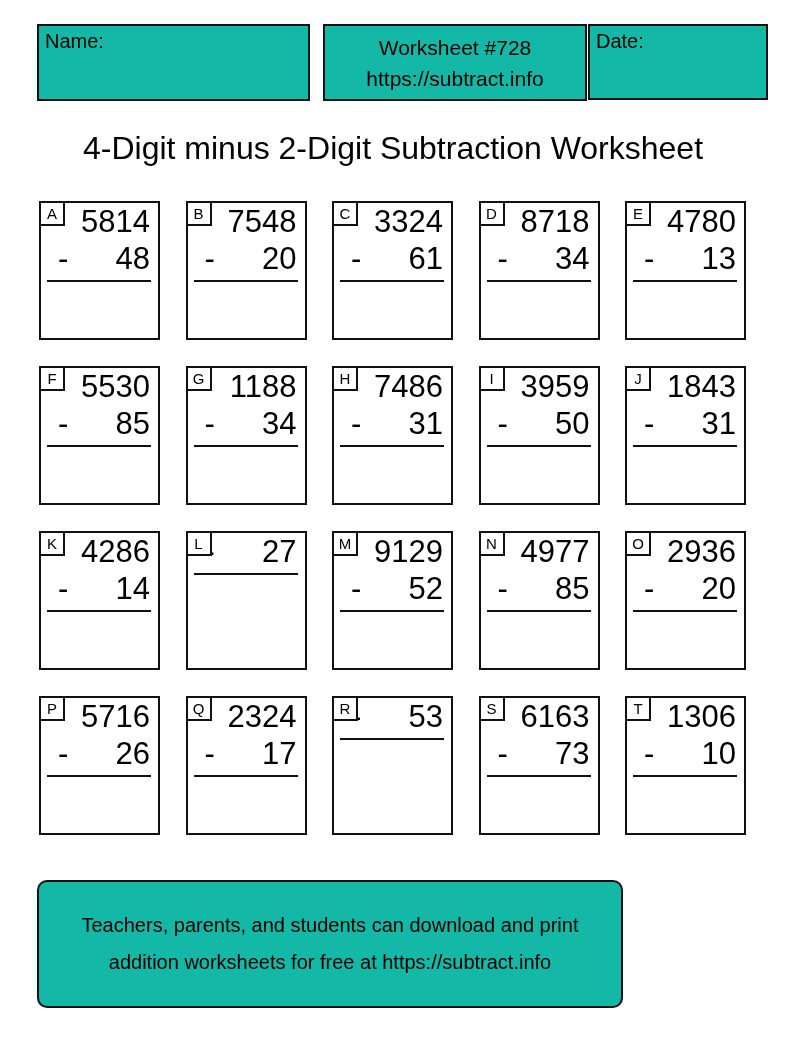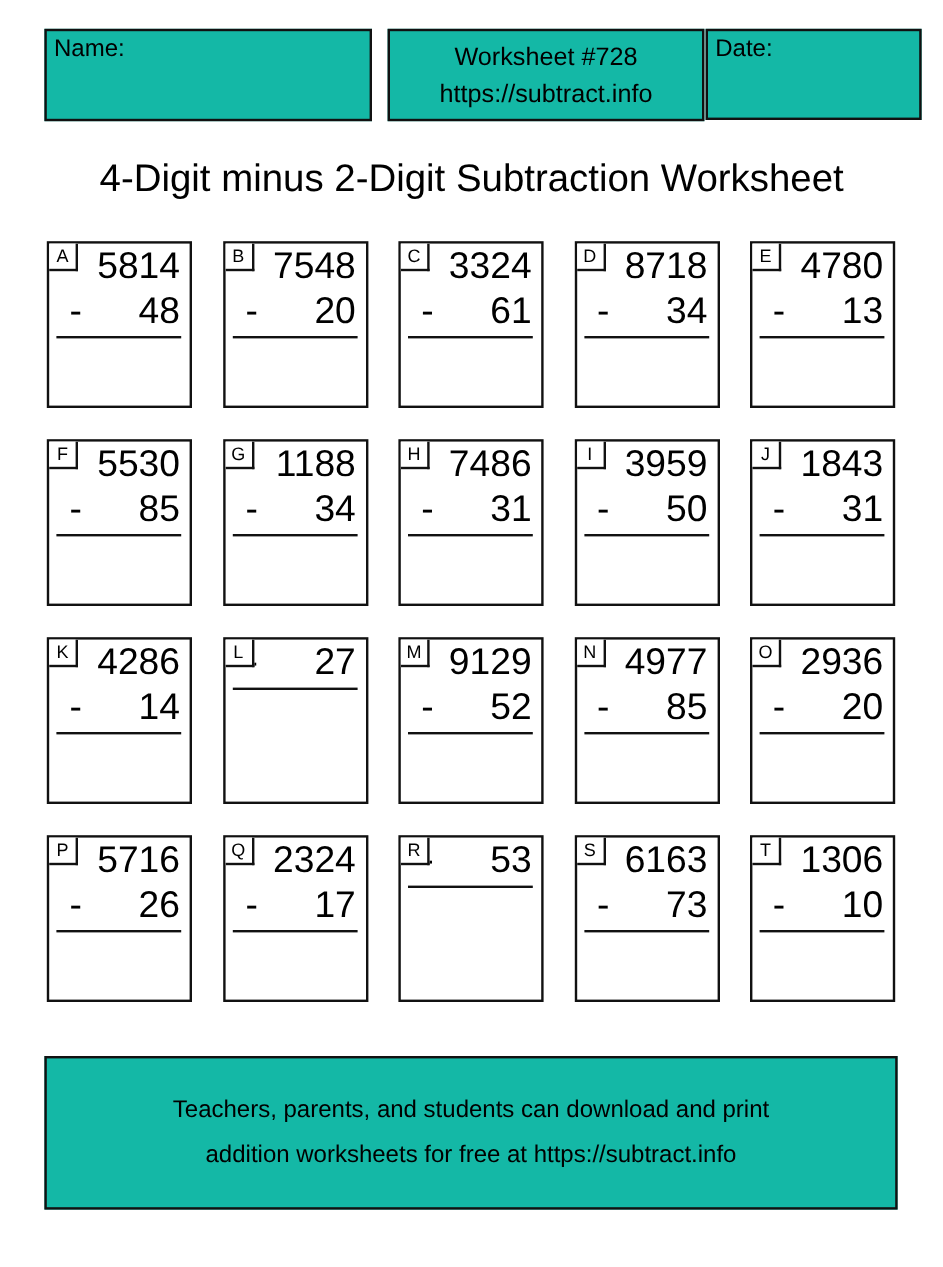--- a/index.html
+++ b/index.html
@@ -91,23 +91,24 @@
   }
   .rule {
     border-top: 2px solid #111111;
     margin: 3px 7px 0 6px;
     height: 0;
   }
   .answer-space { height: 56px; }
   
   .footer-box {
     left: 37px; top: 880px;
-    width: 711px; height: 128px;
+    width: 586px; height: 128px;
     display: flex; flex-direction: column; justify-content: center;
     text-align: center;
+    border-radius: 10px;
   }
   .footer-box .line {
     font-size: 20px;
     line-height: 37px;
   }
 </style>
 </head>
 <body>
 
 <div class="box name-box">

